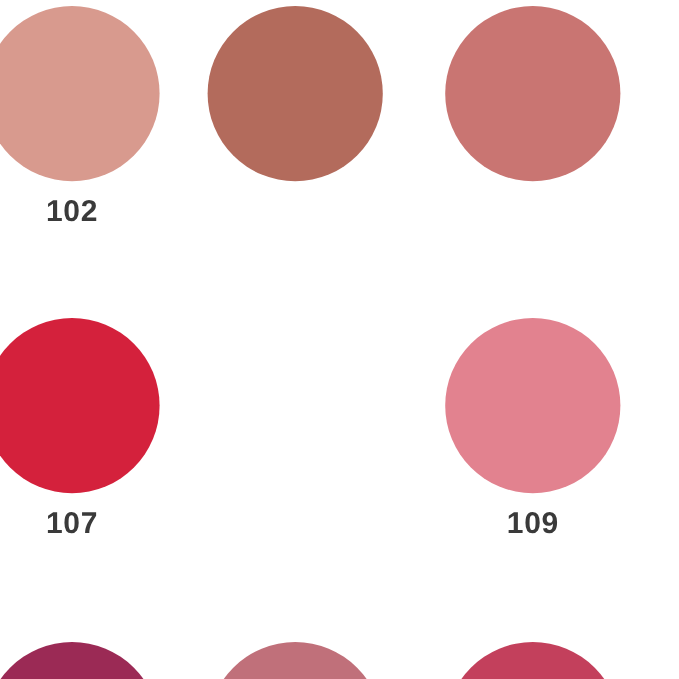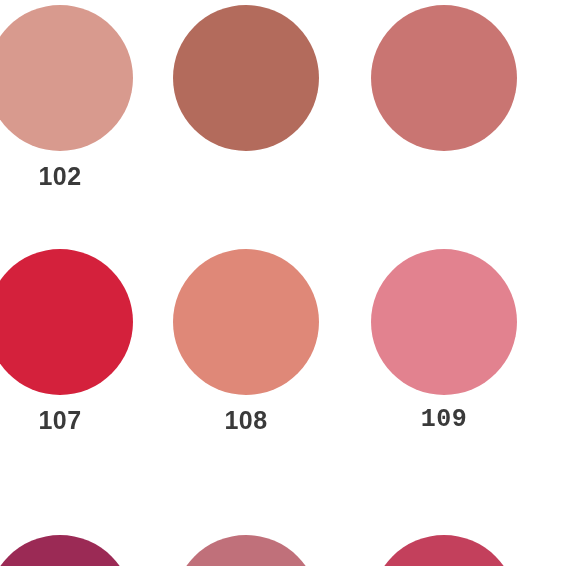--- a/index.html
+++ b/index.html
@@ -22,21 +22,21 @@
     background: #ffffff;
     overflow: hidden;
   }
   .swatch-row {
     position: absolute;
     left: 0;
     width: 566px;
     height: 200px;
   }
   .swatch-row.row-1 { top: 5px; }
-  .swatch-row.row-2 { top: 249px; }
+  .swatch-row.row-2 { top: 265px; }
   .swatch-row.row-3 { top: 535px; }
 
   .swatch-cell {
     position: absolute;
     top: 0;
     width: 146px;
     height: 200px;
   }
   
   .swatch-cell.col-1 { left: -13px; }
@@ -79,27 +79,23 @@
     <div class="swatch-cell col-3">
       <span class="swatch-dot" style="background: rgb(201, 117, 114);"></span>
     </div>
   </div>
 
   <div class="swatch-row row-2">
     <div class="swatch-cell col-1">
       <span class="swatch-dot" style="background: rgb(212, 33, 60);"></span>
       <span class="swatch-label" style="color: rgb(58, 58, 58);">107</span>
     </div>
-    <div class="swatch-cell col-2">
-      <span class="swatch-dot" style="background: rgb(223, 136, 120);"></span>
-      <span class="swatch-label" style="color: rgb(58, 58, 58);">108</span>
-    </div>
     <div class="swatch-cell col-3">
       <span class="swatch-dot" style="background: rgb(226, 130, 143);"></span>
-      <span class="swatch-label" style="color: rgb(58, 58, 58); font-family: Liberation Mono, monospace;">109</span>
+      <span class="swatch-label" style="color: rgb(58, 58, 58);">109</span>
     </div>
   </div>
 
   <div class="swatch-row row-3">
     <div class="swatch-cell col-1 no-label">
       <span class="swatch-dot" style="background: rgb(155, 42, 85);"></span>
 
     </div>
     <div class="swatch-cell col-2 no-label">
       <span class="swatch-dot" style="background: rgb(192, 112, 122);"></span>

